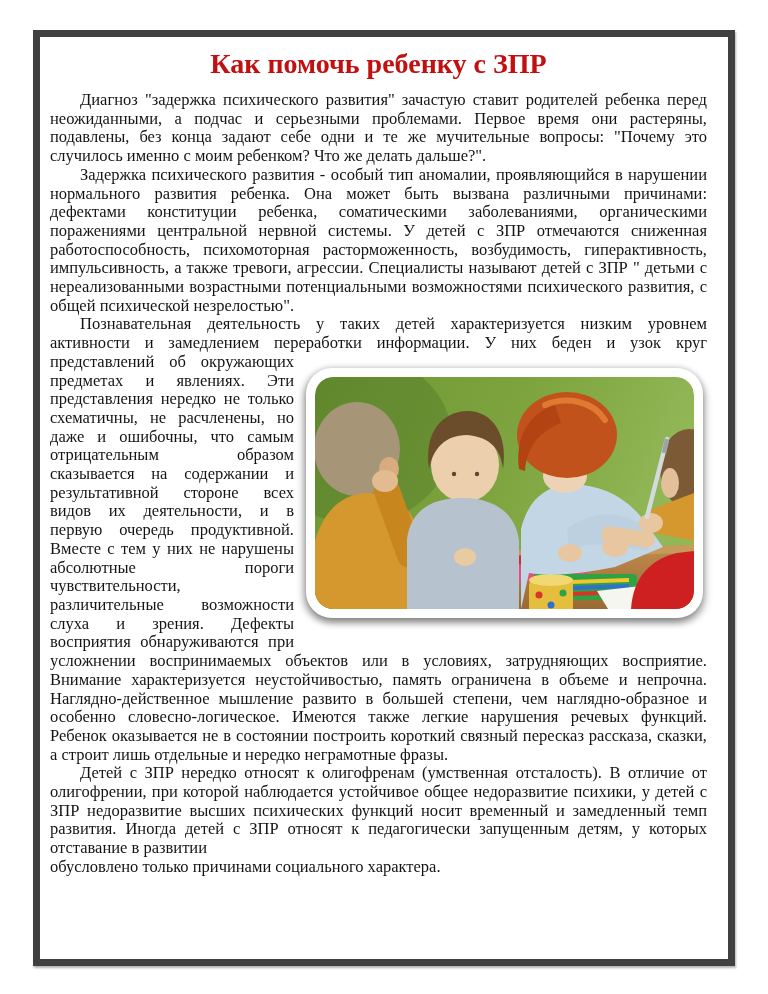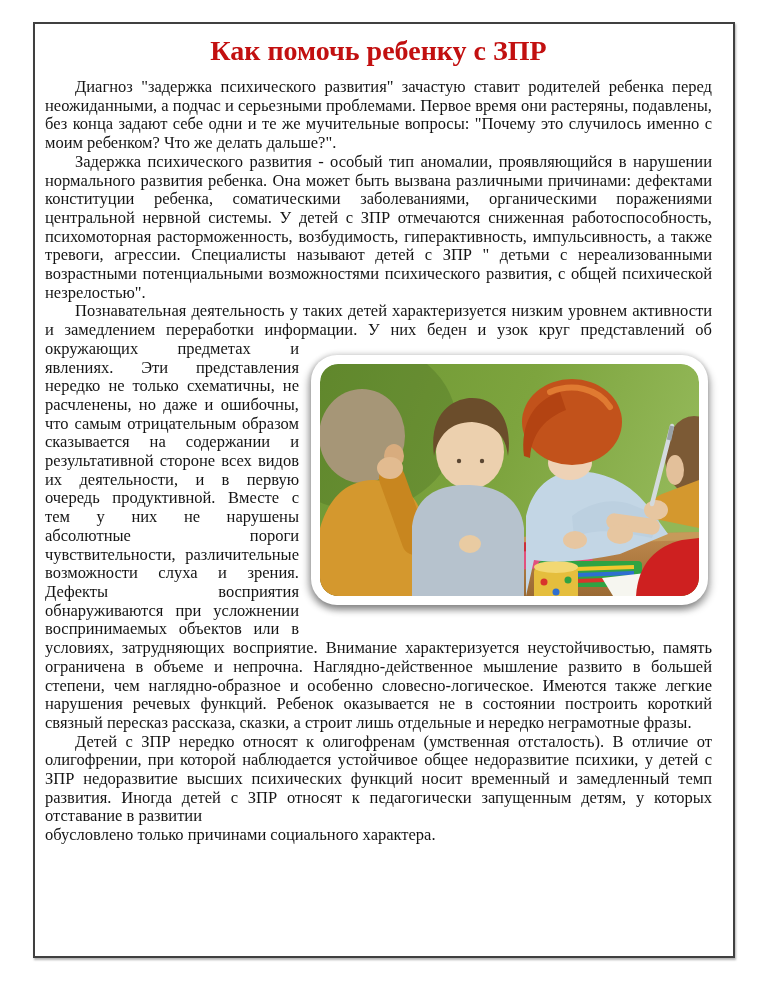--- a/index.html
+++ b/index.html
@@ -2,23 +2,23 @@
 <html lang="ru"><head>
 <meta charset="utf-8">
 <style>
   html,body{margin:0;padding:0;background:#ffffff;}
   body{
     width:768px;height:994px;position:relative;
     font-family:"Liberation Serif","DejaVu Serif",serif;
     color:#141414;
   }
   .page-frame{
-    position:absolute;left:33px;top:22px;width:702px;height:936px;
+    position:absolute;left:33px;top:30px;width:702px;height:936px;
     box-sizing:border-box;background:#ffffff;
-    border:2px solid #404040;
+    border:7px solid #404040;
     box-shadow:1px 2px 2px rgba(0,0,0,0.30);
     padding:6px 21px 12px 10px;
     overflow:hidden;
   }
   h1.doc-title{
     margin:4px 0 10px 0;text-align:center;
     font-size:28px;line-height:34px;font-weight:bold;color:#c21010;
     font-family:"Liberation Serif","DejaVu Serif",serif;
   }
   p.par{

